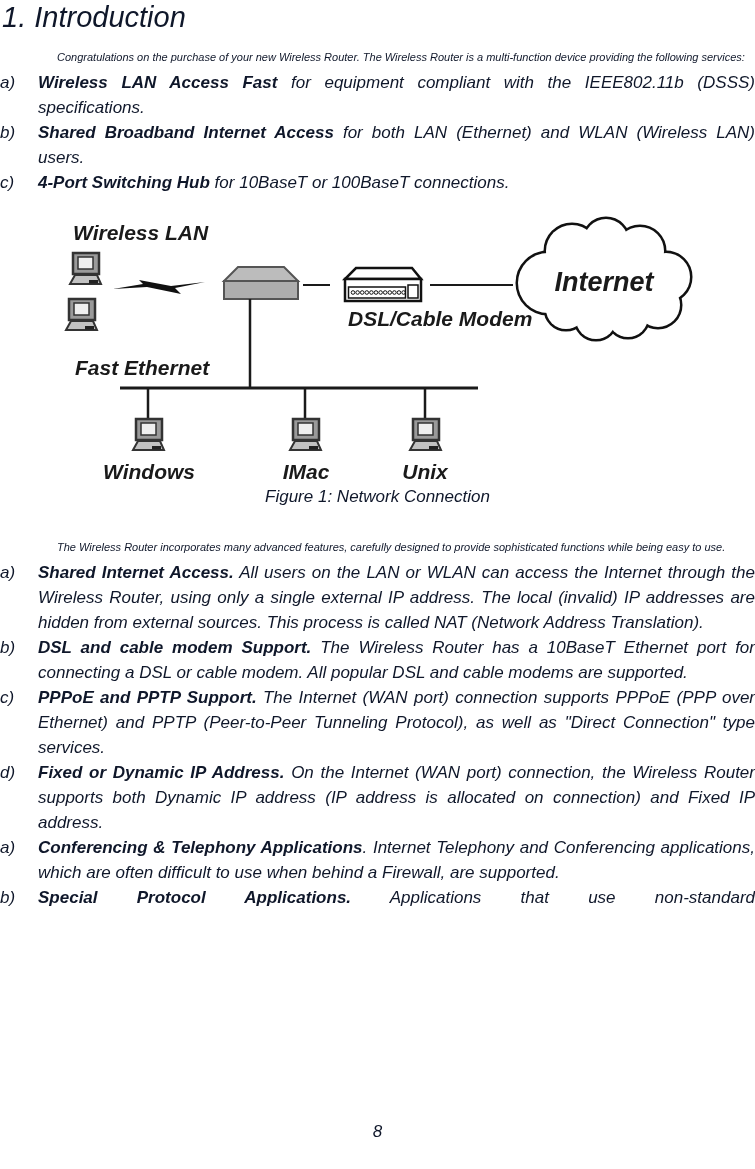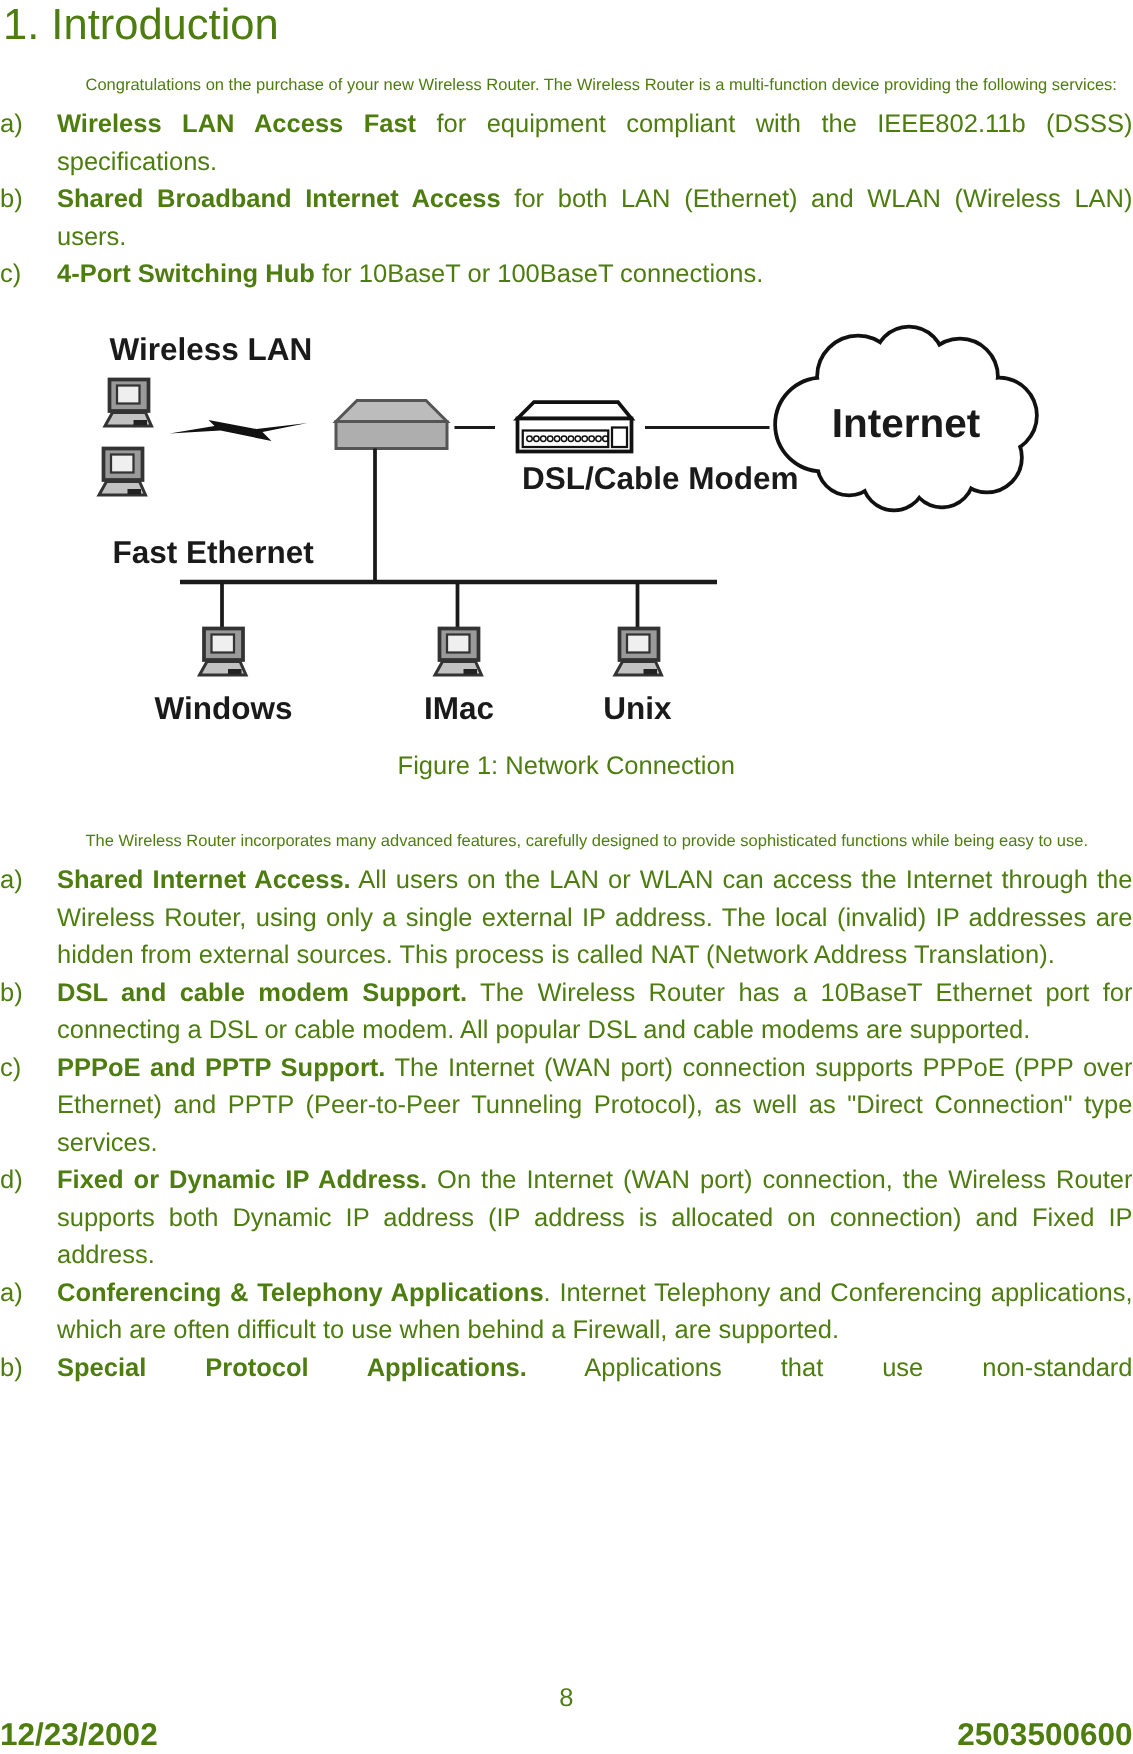--- a/index.html
+++ b/index.html
@@ -1,21 +1,22 @@
 <!DOCTYPE html>
 <html><head>
 <meta charset="utf-8">
 <style>
   html,body{margin:0;padding:0;background:#fff;}
   .page{
     position:relative;
     width:755px;height:1169px;
-    background:#fff;color:#4d7c0f;
+    background:#fff;color:#0f172a;
     font-family:"Liberation Sans",sans-serif;
     overflow:hidden;
+    font-style:italic;
   }
   .chapter-heading{
     font-size:29px;font-weight:400;
     margin:2px 0 12px 2px;line-height:31px;
   }
   .para{
     font-size:11px;line-height:25px;
     text-align:justify;margin:0;
   }
   .indent{text-indent:57px;}
@@ -26,21 +27,21 @@
   .li-body b{font-weight:700;}
   .justify-last{text-align-last:justify;}
   .section-heading{
     font-size:23px;font-weight:400;
     margin:11px 0 9px 2px;line-height:26px;
   }
   .figure{display:block;margin:14px 0 0 0;}
   .figure text{font-family:"Liberation Sans",sans-serif;fill:#1a1a1a;}
   .fig-label{font-size:21px;font-weight:700;}
   .cloud-label{font-size:27px;font-weight:700;}
-  .caption{font-size:17px;line-height:24px;text-align:center;margin:15px 0 0 0;}
+  .caption{font-size:17px;line-height:24px;text-align:center;margin:1px 0 0 0;}
   .page-num{
     position:absolute;bottom:27px;left:0;right:0;
     text-align:center;font-size:17px;
   }
   .footer-row{
     position:absolute;bottom:1px;left:0;right:0;
     display:flex;justify-content:space-between;
     font-size:21px;font-weight:700;line-height:23px;
   }
 </style>
@@ -188,18 +189,14 @@
       <span class="marker">a)</span>
       <div class="li-body"><b>Conferencing &amp; Telephony Applications</b><span>. Internet Telephony and Conferencing applications, which are often difficult to use when behind a Firewall, are supported.</span></div>
     </div>
     <div class="li">
       <span class="marker">b)</span>
       <div class="li-body justify-last"><b>Special Protocol Applications.</b><span> Applications that use non-standard</span></div>
     </div>
   </div>
 
   <div class="page-num">8</div>
-  <div class="footer-row">
-    <span>12/23/2002</span>
-    <span>2503500600</span>
-  </div>
 
 </div>
 
 </body></html>

